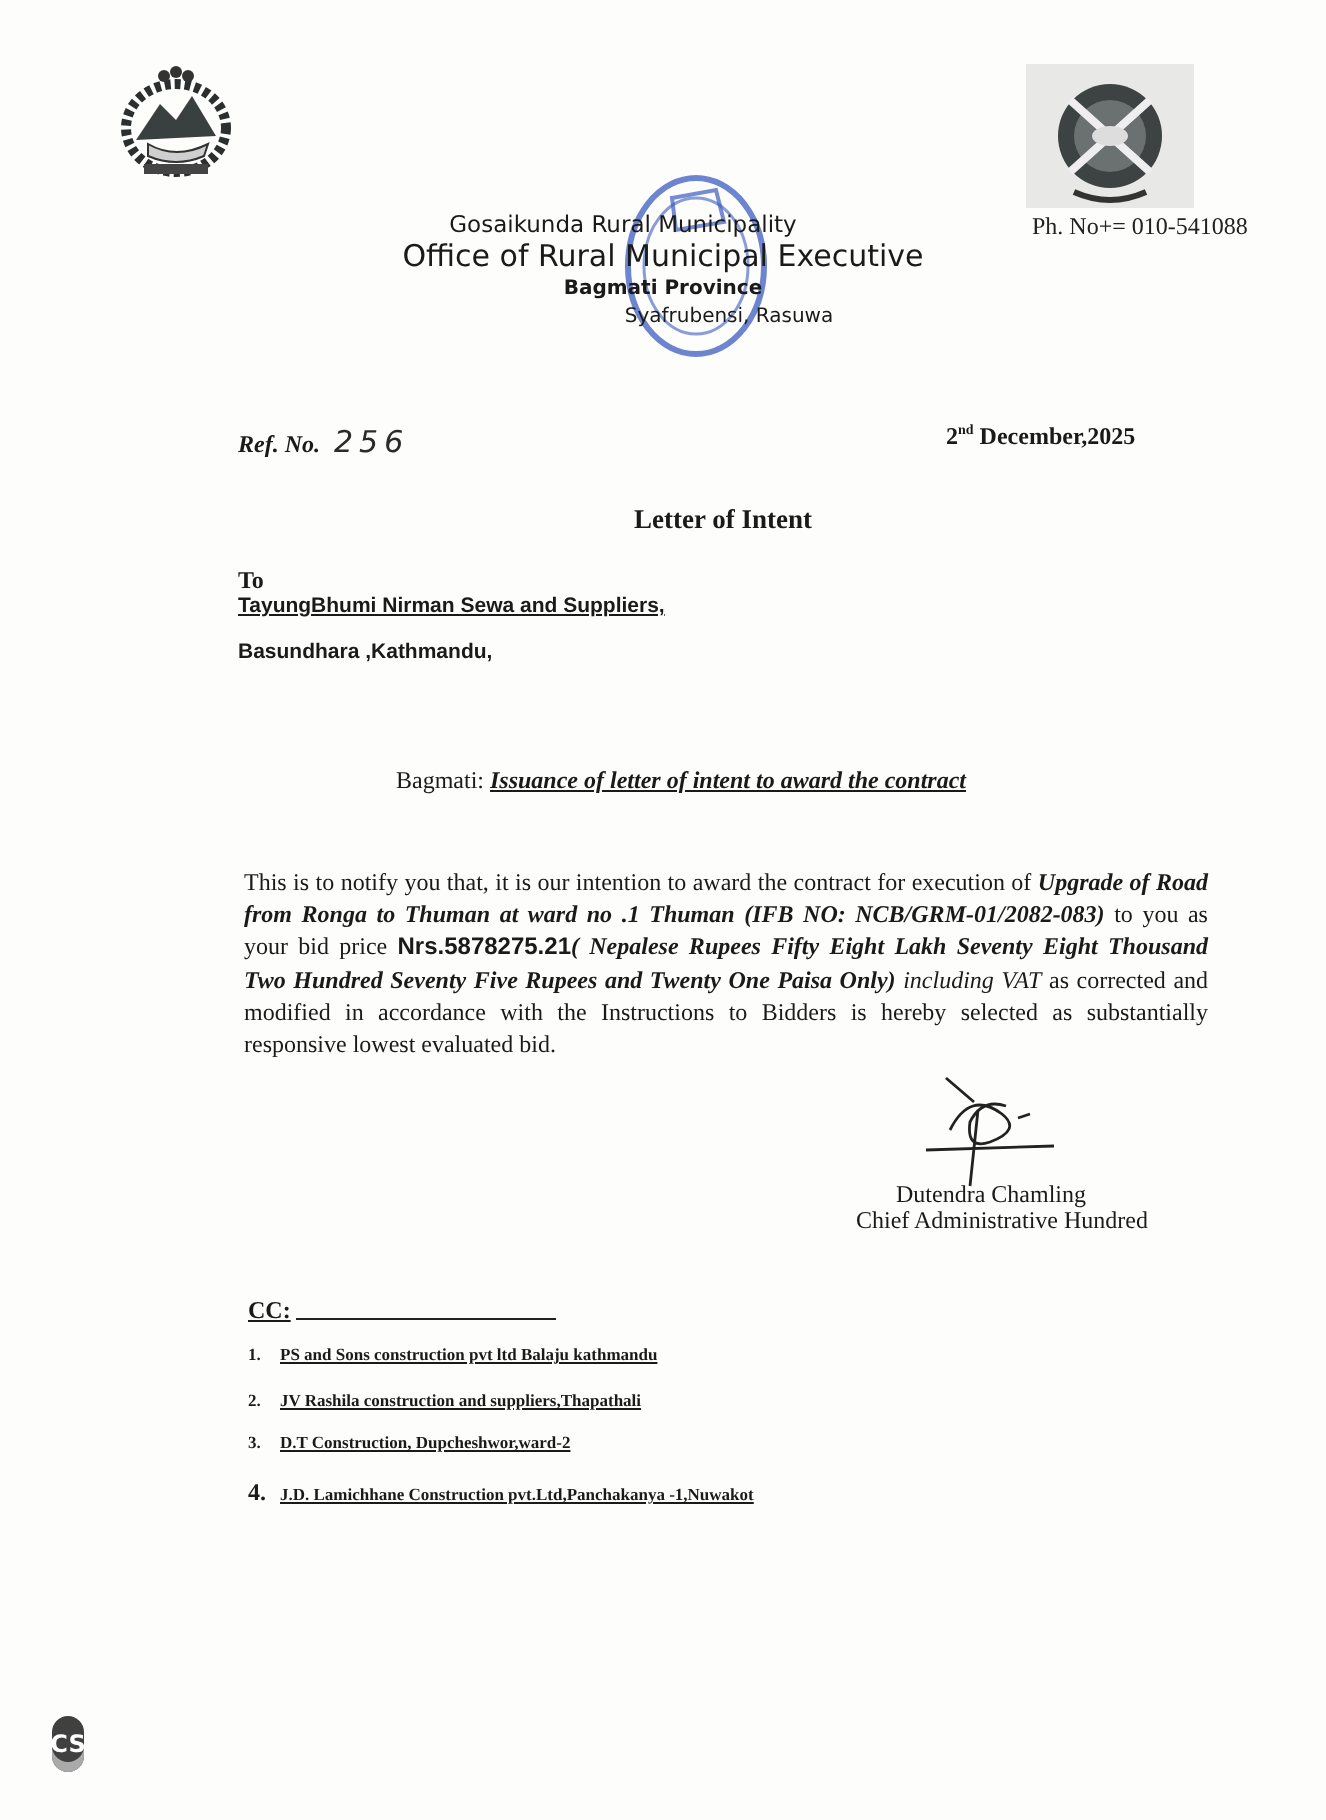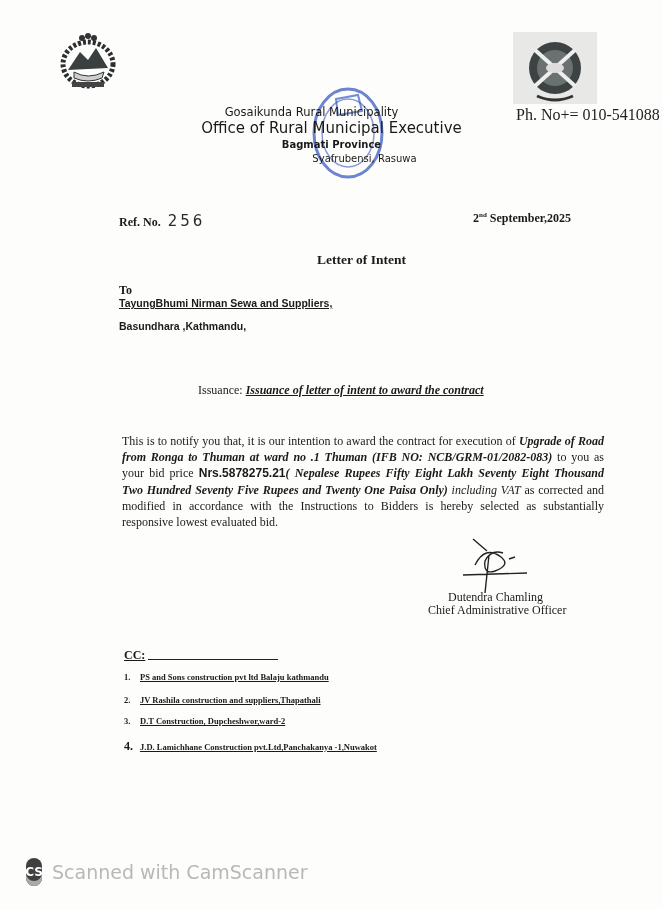--- a/index.html
+++ b/index.html
@@ -3,28 +3,28 @@
 <meta charset="utf-8">
 <style>
   html, body { margin: 0; padding: 0; }
   body {
     width: 663px; height: 910px; background: #fdfdfc; position: relative;
     overflow: hidden; font-family: "Liberation Serif", serif; color: #1a1a1a;
   }
   .abs { position: absolute; }
   .emblem-left { left: 58px; top: 30px; width: 60px; height: 62px; }
   .emblem-right { left: 513px; top: 32px; width: 84px; height: 72px; background: #e8e8e6; }
-  .ph { left: 516px; top: 106px; font-size: 16px; font-family: "Liberation Serif", serif; color: #222; }
+  .ph { left: 516px; top: 106px; font-size: 12px; font-family: "Liberation Serif", serif; color: #222; }
   .hdr { left: 0; width: 663px; text-align: center; font-family: "DejaVu Sans", sans-serif; }
   .h1 { top: 105px; font-size: 11.5px; left: -20px; }
   .h2 { top: 119px; font-size: 15px; left: 0; }
   .h3 { top: 139px; font-size: 10px; font-weight: bold; left: 0; }
   .h4 { top: 153px; font-size: 10px; left: 0; margin-left: 33px; }
   .stamp { left: 308px; top: 85px; width: 80px; height: 98px; }
-  .ref { left: 119px; top: 212px; font-size: 12px; font-weight: bold; }
+  .ref { left: 119px; top: 212px; font-size: 12px; font-weight: bold; font-style: italic; }
   .refnum { font-family: "DejaVu Sans", sans-serif; font-weight: normal; font-size: 15px; letter-spacing: 3px; color: #2a2a2a; margin-left: 4px; }
   .date { left: 473px; top: 211px; font-size: 12px; font-weight: bold; }
   .date sup { font-size: 7px; }
   .title { left: 0; width: 663px; text-align: center; top: 252px; font-size: 13.5px; font-weight: bold; padding-left: 60px; box-sizing: border-box; }
   .to { left: 119px; top: 283px; font-size: 12px; font-weight: bold; }
   .addr1 { left: 119px; top: 297px; font-size: 10.5px; font-weight: bold; font-family: "Liberation Sans", sans-serif; text-decoration: underline; }
   .addr2 { left: 119px; top: 320px; font-size: 10.5px; font-weight: bold; font-family: "Liberation Sans", sans-serif; }
   .subject { left: 198px; top: 383px; font-size: 12px; }
   .subject .s { font-weight: bold; font-style: italic; text-decoration: underline; }
   .body { left: 122px; top: 433px; width: 482px; font-size: 12px; line-height: 16.2px; text-align: justify; }
@@ -81,56 +81,55 @@
 <div class="abs hdr h1">Gosaikunda Rural Municipality</div>
 <div class="abs hdr h2">Office of Rural Municipal Executive</div>
 <div class="abs hdr h3">Bagmati Province</div>
 <div class="abs hdr h4">Syafrubensi, Rasuwa</div>
 
 <div class="abs ref">
   <span>Ref. No.</span>
   <span class="refnum">256</span>
 </div>
 <div class="abs date">
-  <span>2</span><sup>nd</sup><span> September,2025</span>
+  <span>2</span><sup>nd</sup><span> December,2025</span>
 </div>
 
 <div class="abs title">Letter of Intent</div>
 
 <div class="abs to">To</div>
 <div class="abs addr1">TayungBhumi Nirman Sewa and Suppliers,</div>
 <div class="abs addr2">Basundhara ,Kathmandu,</div>
 
 <div class="abs subject">
-  <span>Issuance: </span><span class="s">Issuance of letter of intent to award the contract</span>
+  <span>Bagmati: </span><span class="s">Issuance of letter of intent to award the contract</span>
 </div>
 
 <div class="abs body">
   <span>This is to notify you that, it is our intention to award the contract for execution of </span><span class="bi">Upgrade of Road from Ronga to Thuman at ward no .1 Thuman (IFB NO: NCB/GRM-01/2082-083)</span><span> to you as your bid price </span><span class="num bi">Nrs.5878275.21</span><span class="bi">( Nepalese Rupees Fifty Eight  Lakh Seventy Eight Thousand Two Hundred Seventy Five Rupees and Twenty One Paisa Only)</span><span class="ital"> including VAT</span><span> as corrected and modified in accordance with the Instructions to Bidders is hereby selected as substantially responsive lowest evaluated bid.</span>
 </div>
 
 <div class="abs sig">
   <svg width="80" height="60" viewBox="0 0 80 60">
     <path d="M18 4 L32 16 M8 40 L72 38 M20 30 Q30 10 46 22 Q56 30 40 36 Q28 40 30 26 Q36 14 48 18 M34 20 L30 58 M54 24 L60 22" stroke="#222" stroke-width="1.4" fill="none"></path>
   </svg>
 </div>
 <div class="abs signame">Dutendra Chamling</div>
-<div class="abs sigtitle">Chief Administrative Officer</div>
+<div class="abs sigtitle">Chief Administrative Hundred</div>
 
 <div class="abs cc">CC:</div>
 <div class="abs ccline"></div>
 <div class="abs ccitem" style="top:672px">
   <span class="n">1.</span><span class="t">PS and Sons construction pvt ltd Balaju kathmandu</span>
 </div>
 <div class="abs ccitem" style="top:695px">
   <span class="n">2.</span><span class="t">JV Rashila construction and suppliers,Thapathali</span>
 </div>
 <div class="abs ccitem" style="top:716px">
   <span class="n">3.</span><span class="t">D.T Construction, Dupcheshwor,ward-2</span>
 </div>
 <div class="abs ccitem big" style="top:739px">
   <span class="n">4.</span><span class="t">J.D. Lamichhane Construction pvt.Ltd,Panchakanya -1,Nuwakot</span>
 </div>
 
 <div class="abs cs">
   <div class="csicon">CS</div>
-  <span>Scanned with CamScanner</span>
 </div>
 
 </body></html>

